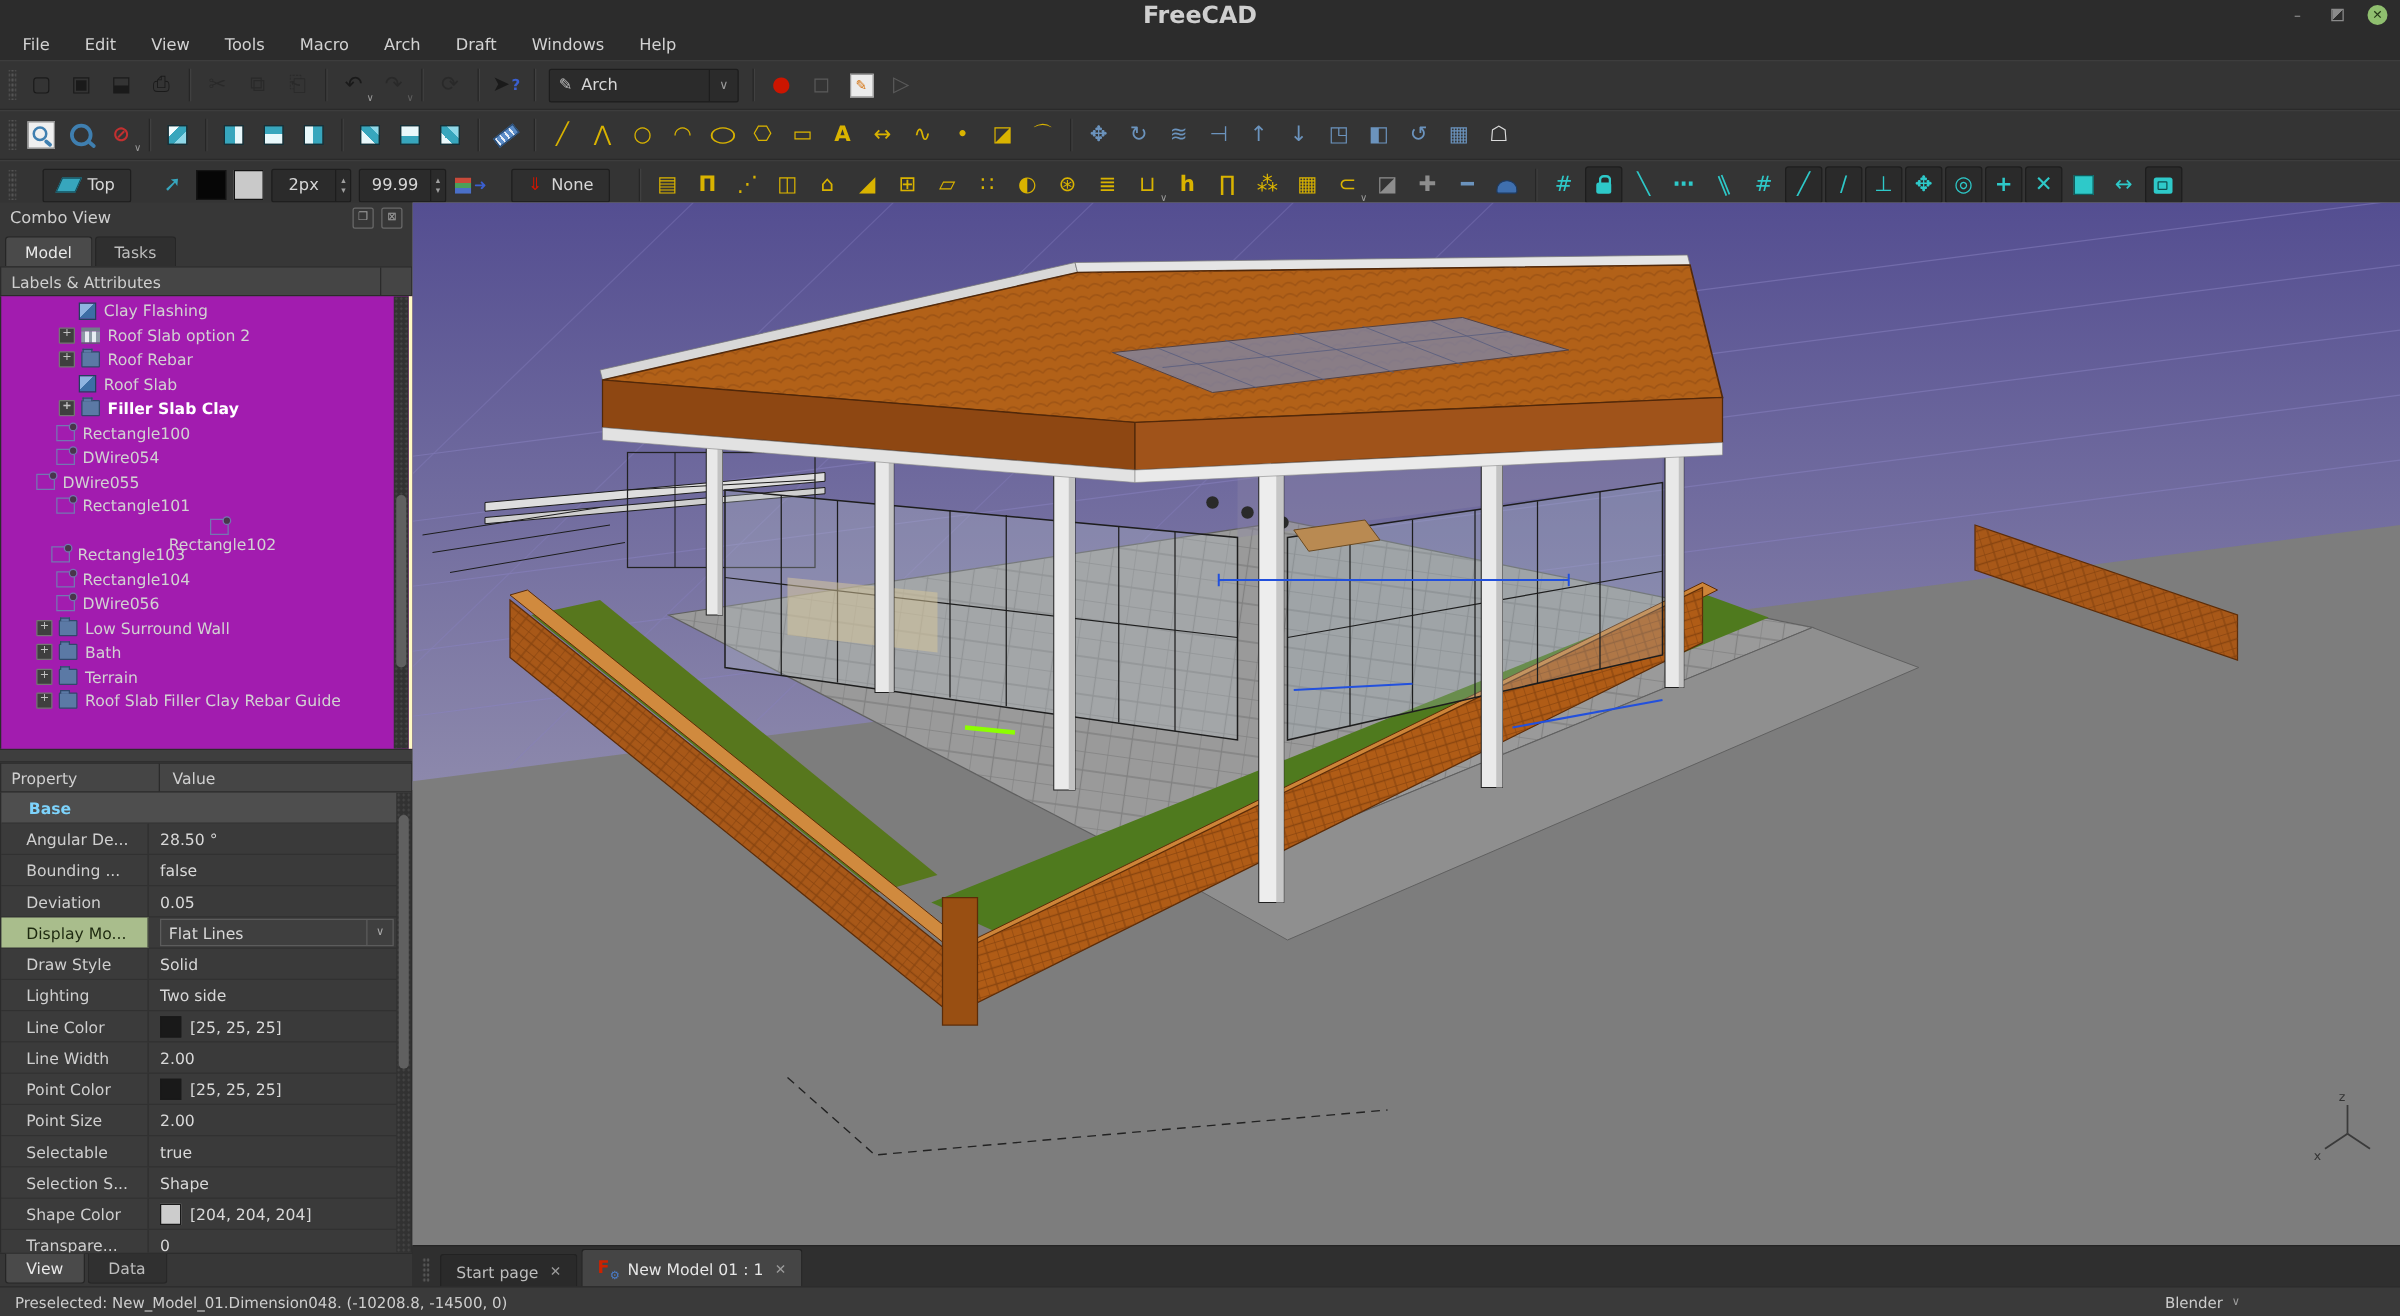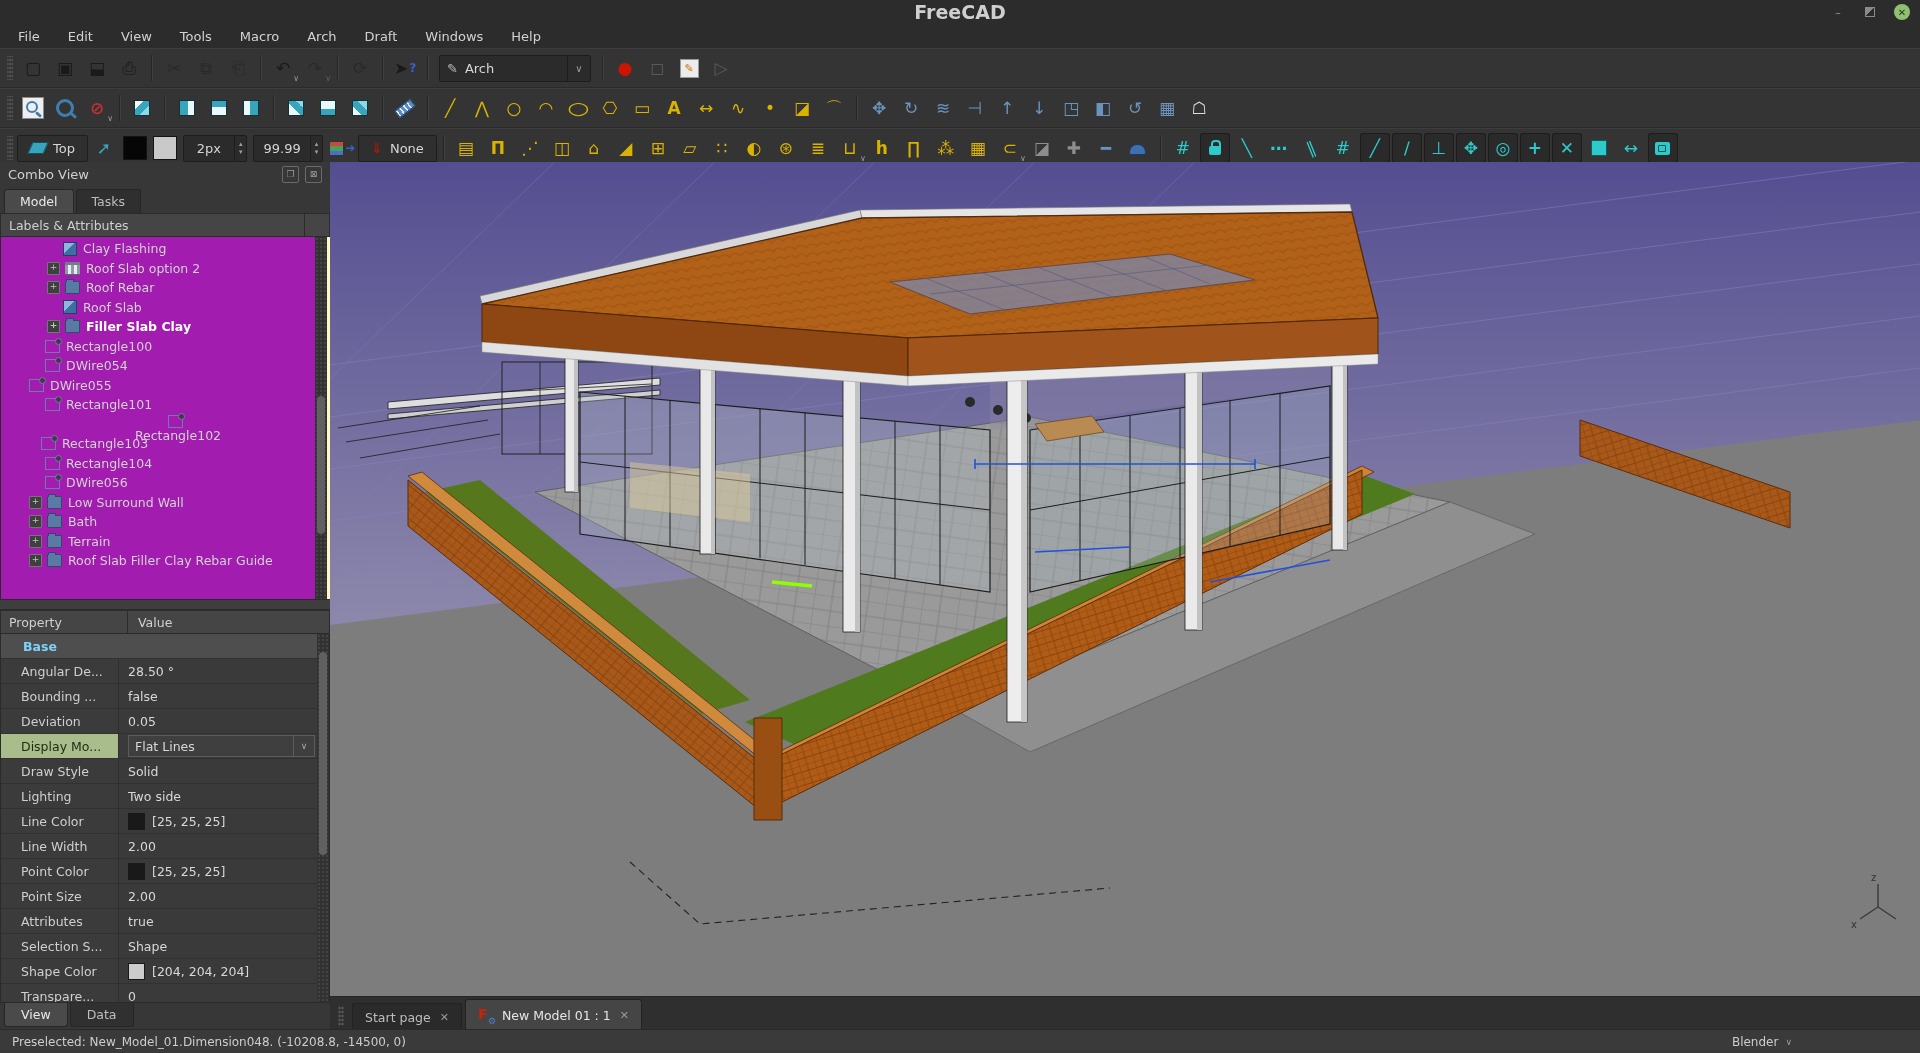--- a/index.html
+++ b/index.html
@@ -31,21 +31,21 @@
   .tbtn.dis{opacity:.42}
   .cap{position:absolute;right:-1px;bottom:0;font-size:8px;color:#9a9a9a}
   .sfx{font-size:12px;font-weight:bold;color:#3a5fd0;margin-left:1px}
   .ic-dark{color:#1a1a1a}.ic-gray{color:#8d8d8d}.ic-red{color:#cc1500}.ic-redline{color:#c23030}
   .ic-yellow{color:#d9b300}.ic-blue{color:#6b93bd}.ic-teal{color:#2ec9c9}.ic-white{color:#dcdcdc}.ic-tealarrow{color:#37a6bd}
   .bold-i{font-weight:bold}.stretch{transform:scaleX(1.5)}.slant{transform:rotate(-22deg)}
   .combo{height:25px;background:#2b2b2b;border:1px solid #1d1d1d;border-radius:2px;display:flex;align-items:center;margin:0 5px;min-width:150px}
   .combo .g{font-size:13px;color:#b9b9b9;padding-left:7px}
   .combo .txt{flex:1;padding:0 10px 0 7px;color:#d6d6d6}
   .combo .arrow{width:22px;align-self:stretch;border-left:1px solid #1d1d1d;display:flex;align-items:center;justify-content:center;color:#9a9a9a;font-size:10px}
-  .tbtext{height:25px;background:#2f2f2f;border:1px solid #1e1e1e;border-radius:2px;display:flex;align-items:center;gap:7px;padding:0 12px;margin:0 0;color:#d6d6d6}
+  .tbtext{height:25px;background:#2f2f2f;border:1px solid #1e1e1e;border-radius:2px;display:flex;align-items:center;gap:7px;padding:0 12px;margin:0 17px;color:#d6d6d6}
   .swatch{width:22px;height:22px;border:1px solid #141414;margin:0 3px;flex:none}
   .spin{height:25px;background:#2b2b2b;border:1px solid #1d1d1d;border-radius:2px;display:flex;align-items:center;margin:0 3px}
   .spin .txt{padding:0 9px;min-width:32px;text-align:center;color:#d6d6d6}
   .spin .arrs{align-self:stretch;border-left:1px solid #1d1d1d;display:flex;flex-direction:column;justify-content:center;padding:0 4px;font-size:7px;line-height:1.2;color:#9f9f9f}
 
   
   .cube{width:16px;height:16px;border:1px solid #143038;box-sizing:border-box}
   .cube-axo{background:linear-gradient(135deg,#f2fdff 30%,#37a6bd 30% 65%,#8fd8e8 65%)}
   .cube-front{background:linear-gradient(90deg,#37a6bd 55%,#e8f8fb 55%)}
   .cube-top{background:linear-gradient(180deg,#37a6bd 45%,#e8f8fb 45%)}
@@ -671,21 +671,21 @@
           <span>[25, 25, 25]</span>
         </span>
       </div>
       <div class="prow">
         <span class="pl">Point Size</span>
         <span class="pv">
           <span>2.00</span>
         </span>
       </div>
       <div class="prow">
-        <span class="pl">Attributes</span>
+        <span class="pl">Selectable</span>
         <span class="pv">
           <span>true</span>
         </span>
       </div>
       <div class="prow">
         <span class="pl">Selection S...</span>
         <span class="pv">
           <span>Shape</span>
         </span>
       </div>

